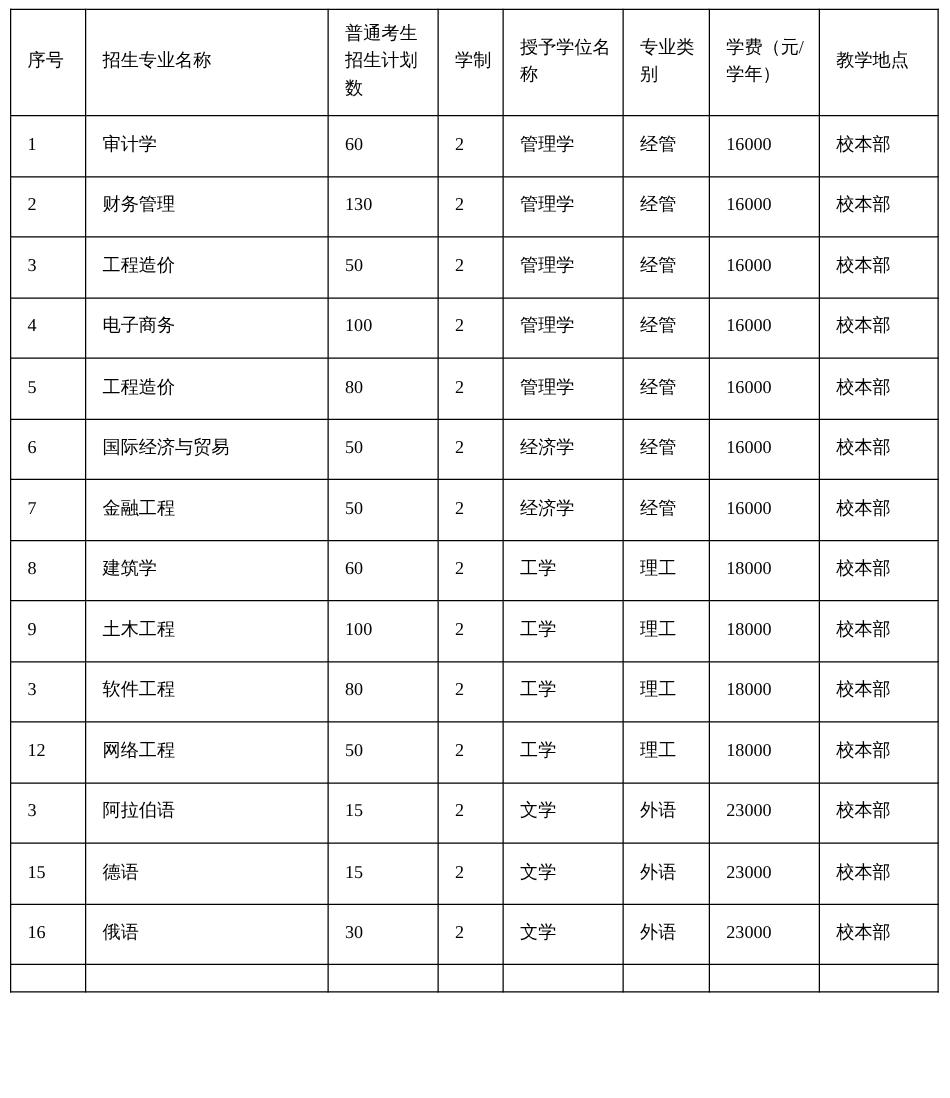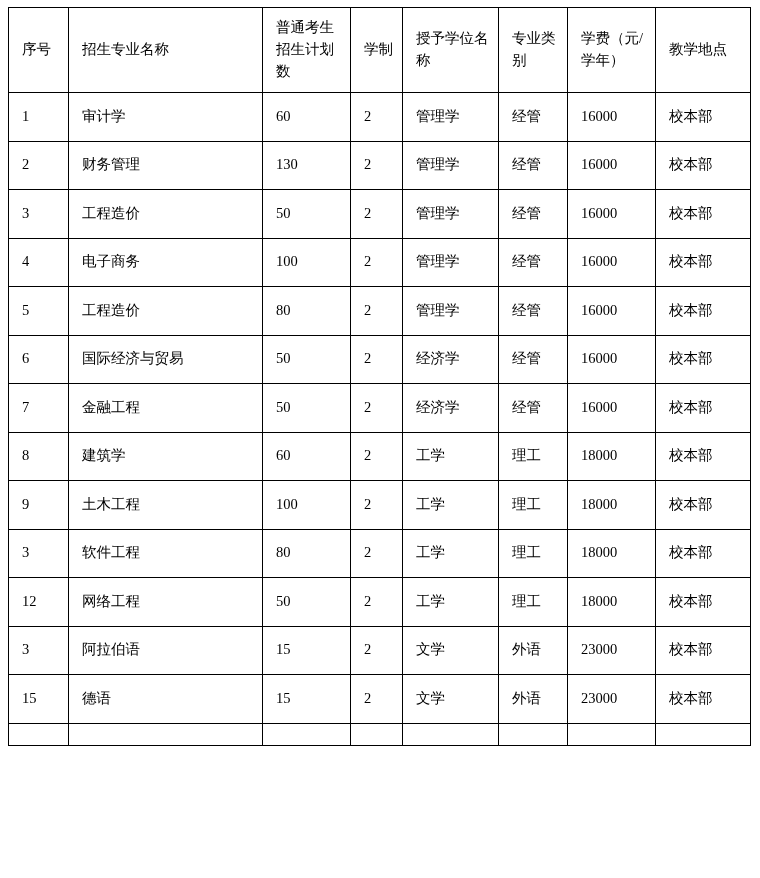--- a/index.html
+++ b/index.html
@@ -202,20 +202,30 @@
         <tr>
           <td>15</td>
           <td>德语</td>
           <td>15</td>
           <td>2</td>
           <td>文学</td>
           <td>外语</td>
           <td>23000</td>
           <td>校本部</td>
         </tr>
+        <tr>
+          <td>16</td>
+          <td>俄语</td>
+          <td>30</td>
+          <td>2</td>
+          <td>文学</td>
+          <td>外语</td>
+          <td>23000</td>
+          <td>校本部</td>
+        </tr>
         <tr class="partial-row">
           <td></td>
           <td></td>
           <td></td>
           <td></td>
           <td></td>
           <td></td>
           <td></td>
           <td></td>
         </tr>

